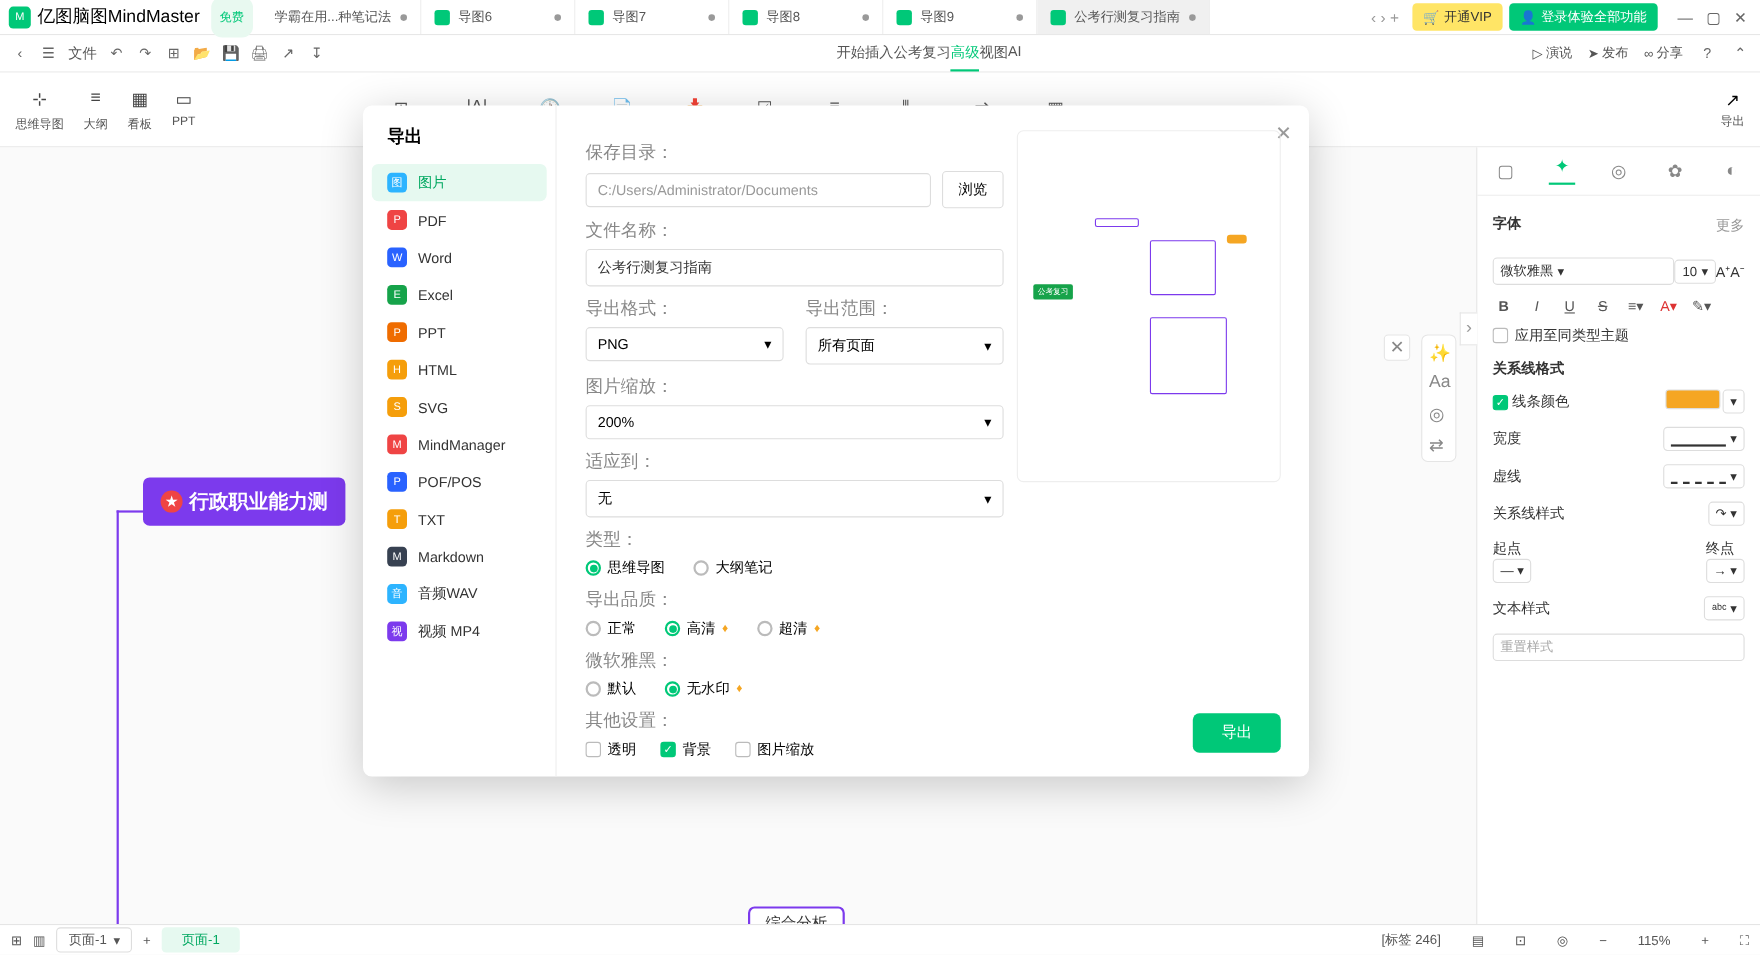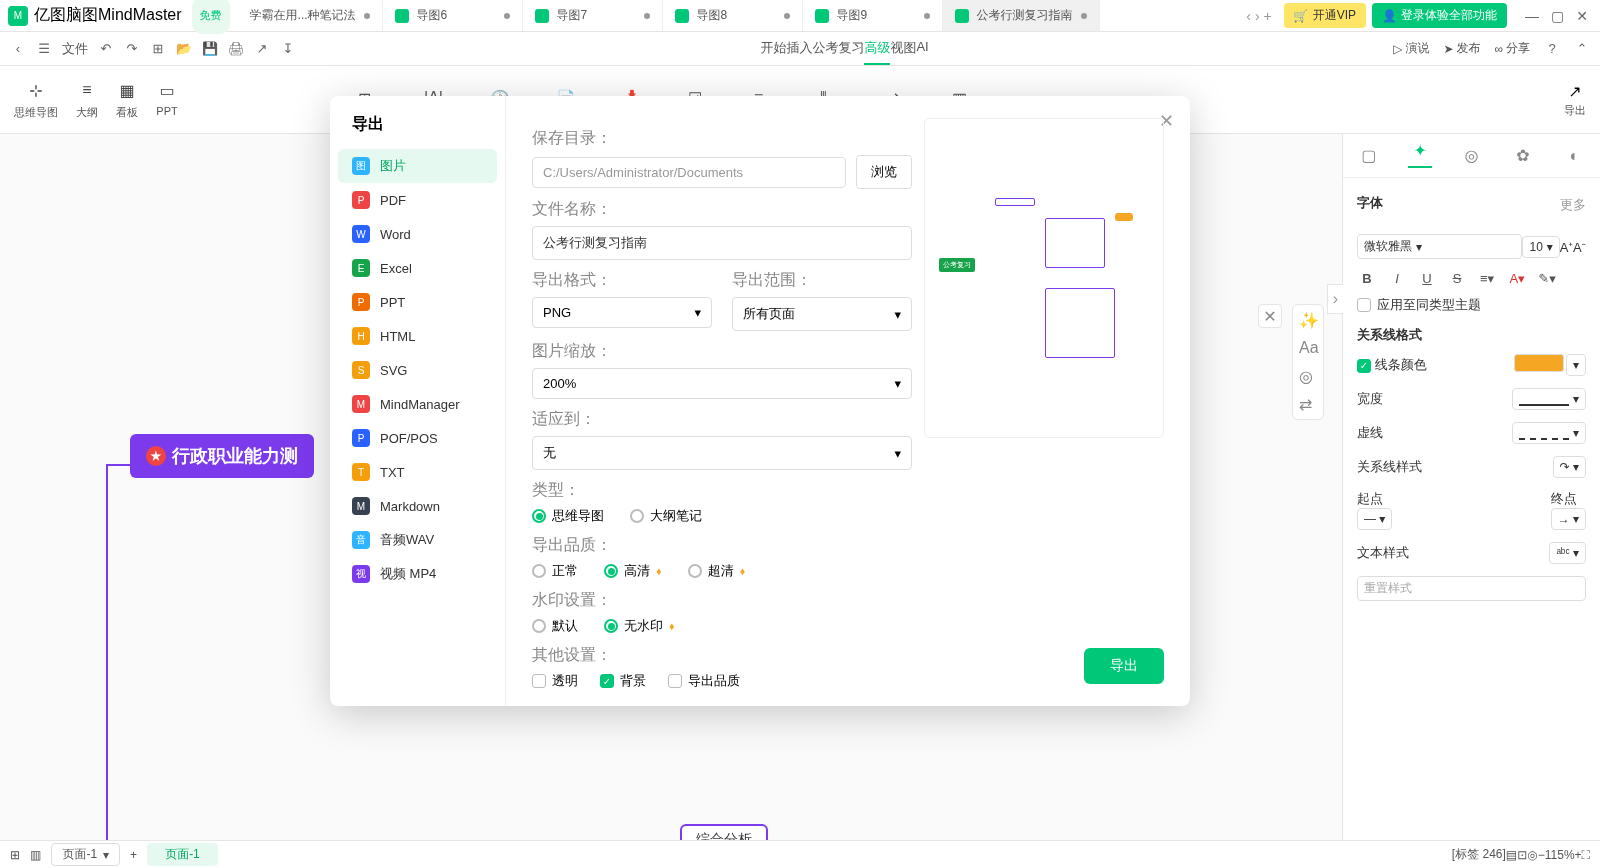--- a/index.html
+++ b/index.html
@@ -97,21 +97,21 @@
 .ck-row{ display:flex; gap:22px; margin-top:6px;}
 .export-btn { position:absolute; bottom:22px; right:26px; background:#00c878; color:#fff; padding:9px 26px; border-radius:6px; font-size:14px; cursor:pointer; border:none;}
 .preview-box { position:absolute; top:22px; right:26px; width:240px; height:320px; border:1px solid #eee; border-radius:6px; padding:10px; display:flex; align-items:center; justify-content:center;}
 .preview-img { width:100%; height:200px; background:linear-gradient(#fff,#fff); position:relative;}
 .preview-img .pn{ position:absolute; font-size:7px; border-radius:2px;}
 
 
 .status-bar { position:absolute; bottom:0; left:0; right:0; height:28px; background:#fff; border-top:1px solid #e5e5e5; display:flex; align-items:center; padding:0 10px; font-size:12px; color:#555; gap:10px;}
 .page-sel{ border:1px solid #ddd; padding:2px 10px; border-radius:4px; display:flex; align-items:center; gap:6px;}
 .page-tab{ background:#e6f9f0; color:#00a860; padding:3px 18px; border-radius:4px;}
-.status-right{ margin-left:auto; display:flex; gap:0; align-items:center;}
+.status-right{ margin-left:auto; display:flex; gap:28px; align-items:center;}
 </style>
 </head>
 <body>
 
 <div class="title-bar">
   <div class="app-logo">
     <span class="logo-box">M</span>
     <span>亿图脑图MindMaster</span>
     <span class="free-badge">免费</span>
   </div>
@@ -452,21 +452,21 @@
             <span>高清</span>
             <span class="crown">♦</span>
           </div>
         <div class="opt">
             <span class="radio"></span>
             <span>超清</span>
             <span class="crown">♦</span>
           </div>
       </div>
 
-      <div class="fld-label">水印设置：</div>
+      <div class="fld-label">微软雅黑：</div>
       <div class="radio-row">
         <div class="opt">
             <span class="radio"></span>
             <span>默认</span>
           </div>
         <div class="opt">
             <span class="radio on"></span>
             <span>无水印</span>
             <span class="crown">♦</span>
           </div>
@@ -477,21 +477,21 @@
         <div class="opt">
             <span class="chk"></span>
             <span>透明</span>
           </div>
         <div class="opt">
             <span class="chk on">✓</span>
             <span>背景</span>
           </div>
         <div class="opt">
             <span class="chk"></span>
-            <span>导出品质</span>
+            <span>图片缩放</span>
           </div>
       </div>
     </div>
     <div class="preview-box">
       <div class="preview-img">
         <div class="pn" style="top:80px;left:4px;background:#16a34a;color:#fff;padding:2px 4px">公考复习</div>
         <div class="pn" style="top:20px;left:60px;border:1px solid #7c3aed;padding:1px 3px;width:40px;height:8px"></div>
         <div class="pn" style="top:40px;left:110px;border:1px solid #7c3aed;width:60px;height:50px"></div>
         <div class="pn" style="top:110px;left:110px;border:1px solid #7c3aed;width:70px;height:70px"></div>
         <div class="pn" style="top:35px;left:180px;background:#f5a623;width:18px;height:8px;border-radius:3px"></div>

